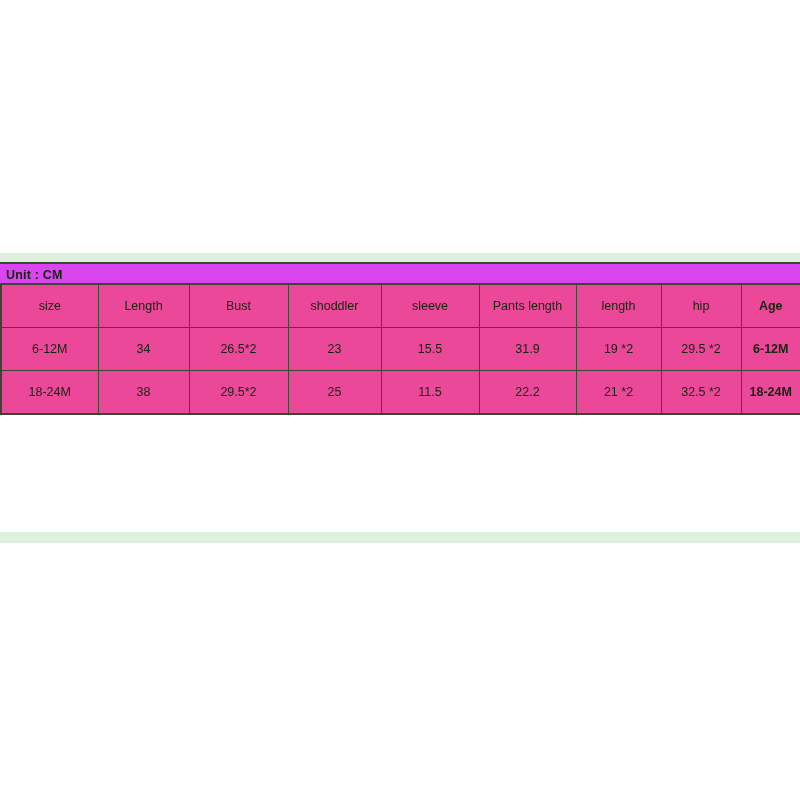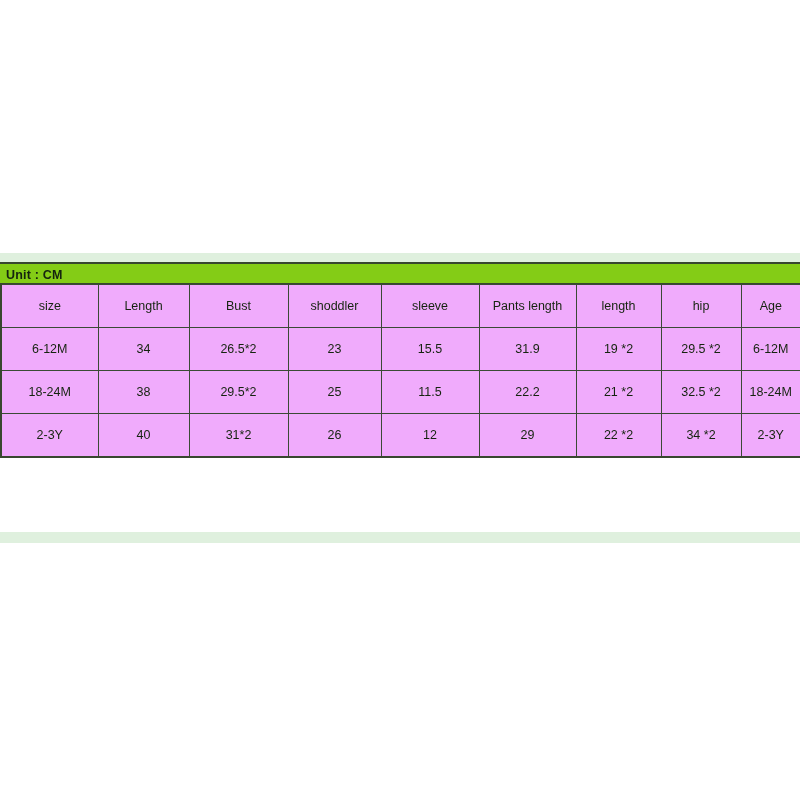--- a/index.html
+++ b/index.html
@@ -41,55 +41,55 @@
 
   
   .unit-bar {
     height: 22px;
     line-height: 22px;
     padding-left: 6px;
     font-size: 12.5px;
     font-weight: bold;
     color: #15240f;
     letter-spacing: .2px;
-    background: #84cc16;
+    background: #d946ef;
     border-top: 2px solid #38472f;
     border-bottom: 1px solid #38472f;
     box-sizing: border-box;
   }
 
   table.size-table {
     width: 800px;
     border-collapse: collapse;
     table-layout: fixed;
     background: #c9e7c8;
   }
 
   table.size-table td {
     height: 42px;
     border: 1px solid #3b4a35;
     text-align: center;
     vertical-align: middle;
     font-size: 12.5px;
     color: #15240f;
-    background: #f0abfc;
+    background: #ec4899;
     padding: 0 2px;
     white-space: nowrap;
     overflow: hidden;
     margin-left: 21px;
   }
 
   table.size-table tr.header-row td {
     font-size: 12.5px;
   }
 
   
   table.size-table tr:last-child td { border-bottom: 2px solid #38472f; }
   table.size-table td:first-child   { border-left: 2px solid #38472f; }
-  table.size-table td:last-child    { border-right: 2px solid #38472f; }
+  table.size-table td:last-child    { border-right: 2px solid #38472f; font-weight: bold; }
 </style>
 </head>
 <body>
 
 <div id="page">
 
   <div class="strip strip-top"></div>
 
   <div class="chart-block">
 
@@ -134,31 +134,20 @@
             <td>18-24M</td>
             <td>38</td>
             <td>29.5*2</td>
             <td>25</td>
             <td>11.5</td>
             <td>22.2</td>
             <td>21 *2</td>
             <td>32.5 *2</td>
             <td>18-24M</td>
           </tr>
-          <tr>
-            <td>2-3Y</td>
-            <td>40</td>
-            <td>31*2</td>
-            <td>26</td>
-            <td>12</td>
-            <td>29</td>
-            <td>22 *2</td>
-            <td>34 *2</td>
-            <td>2-3Y</td>
-          </tr>
         </tbody>
     </table>
 
   </div>
 
   <div class="strip strip-bottom"></div>
 
 </div>
 
 </body></html>

